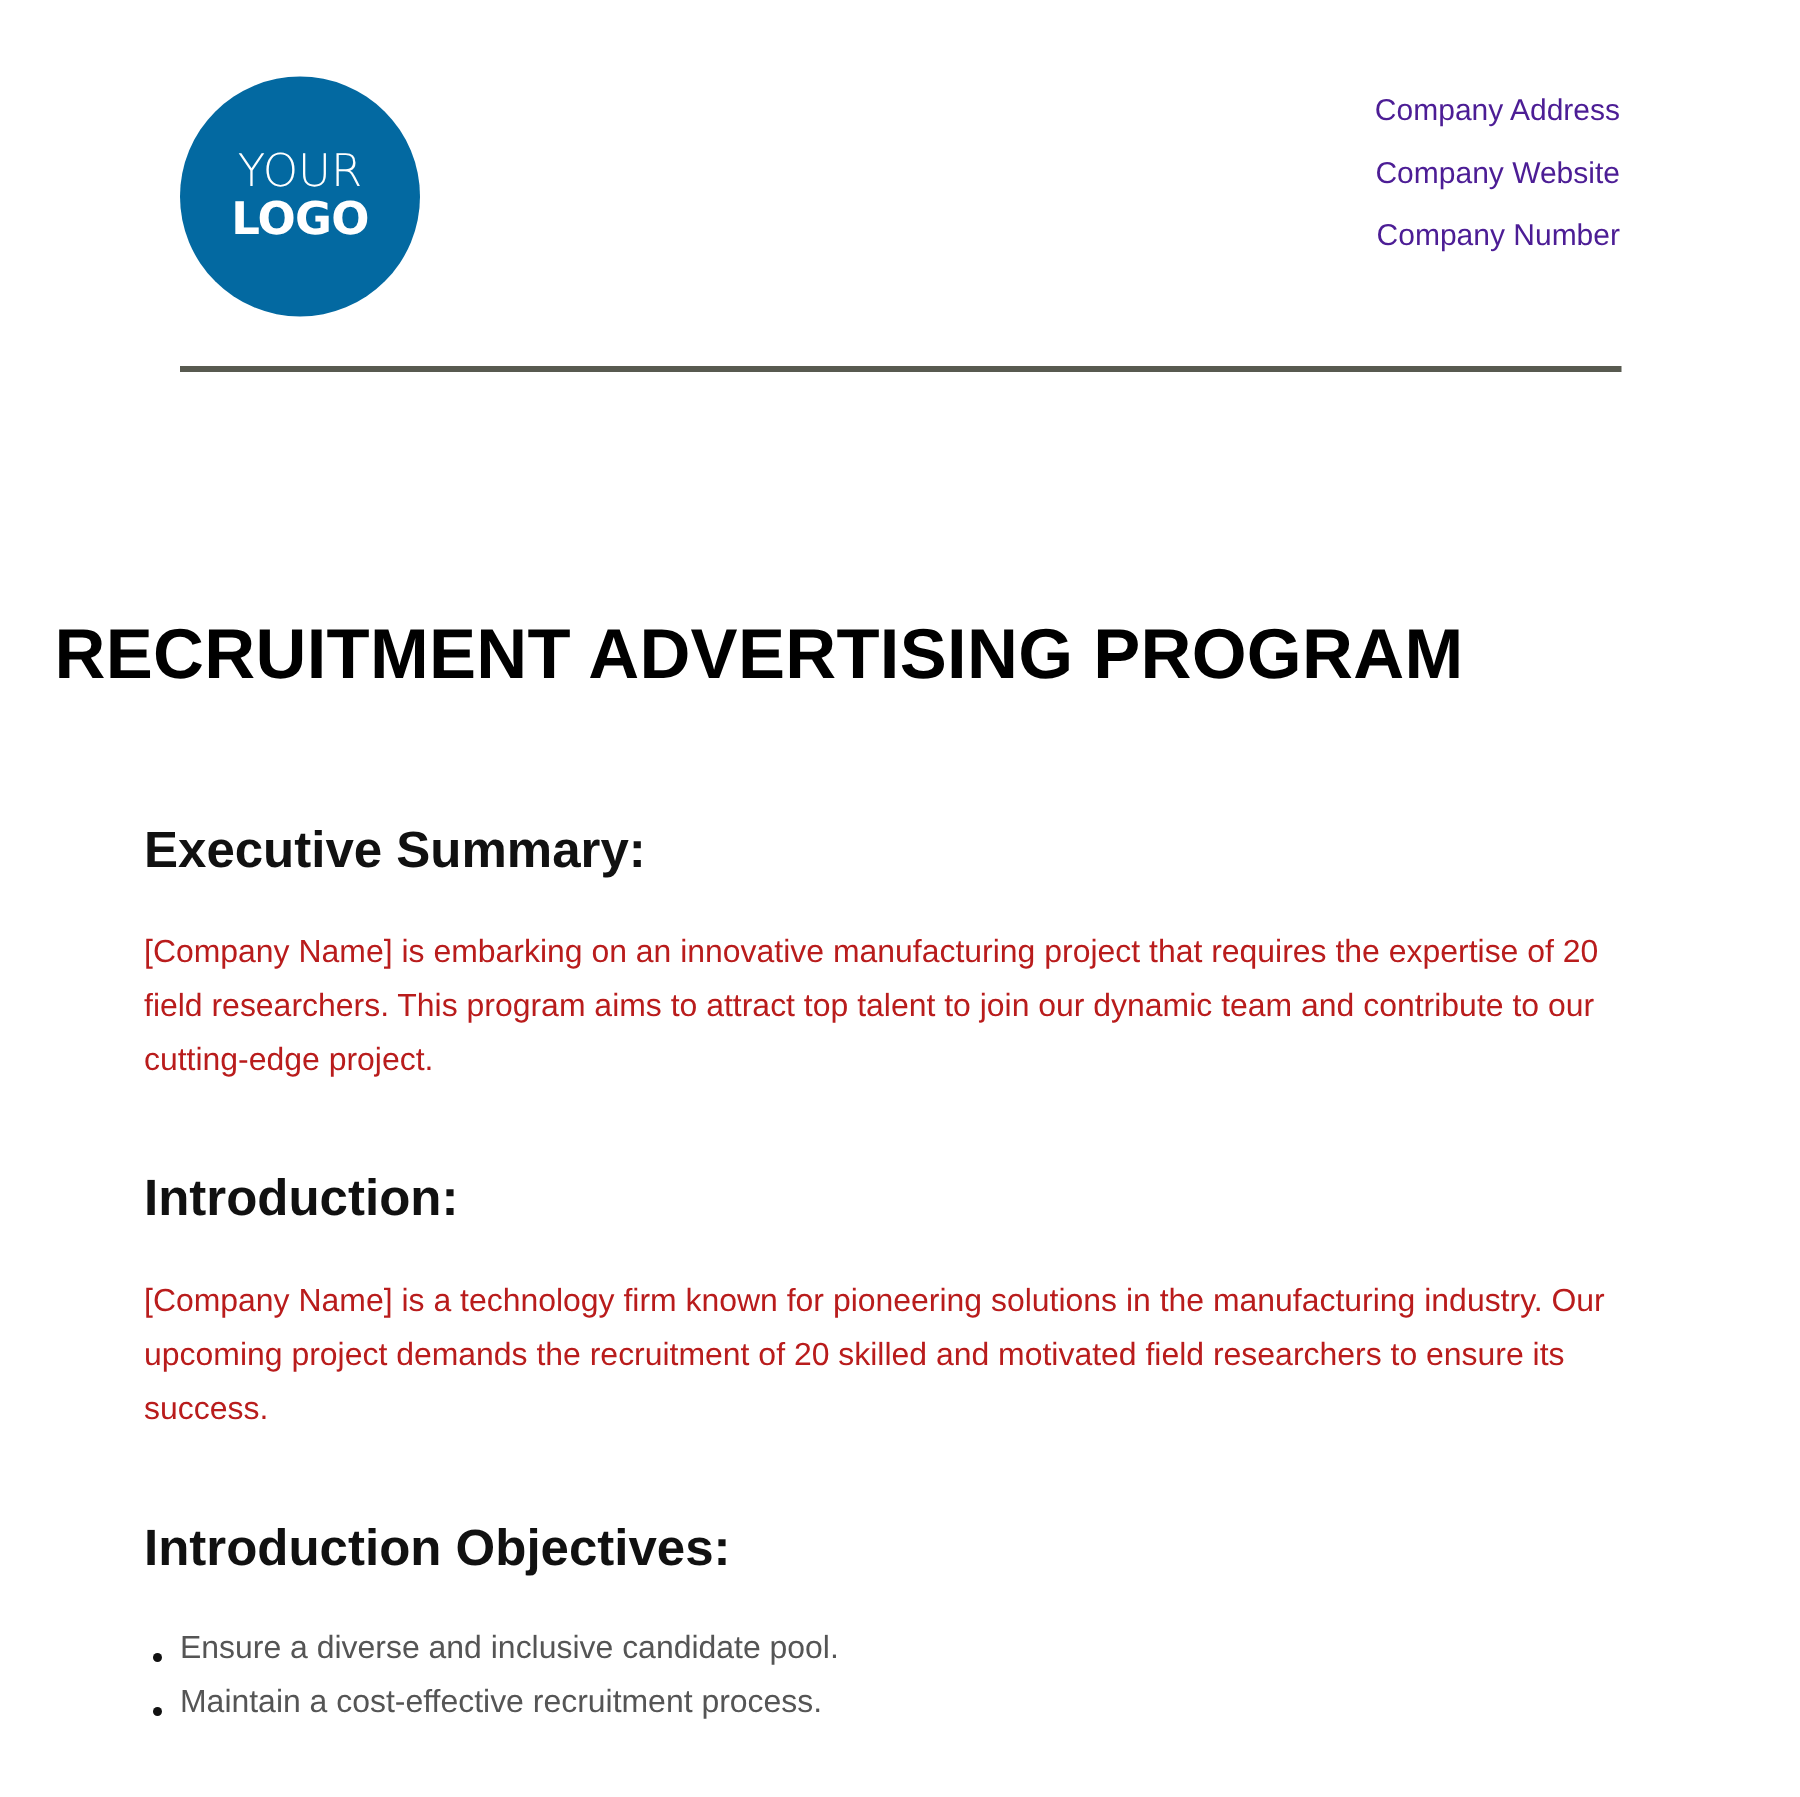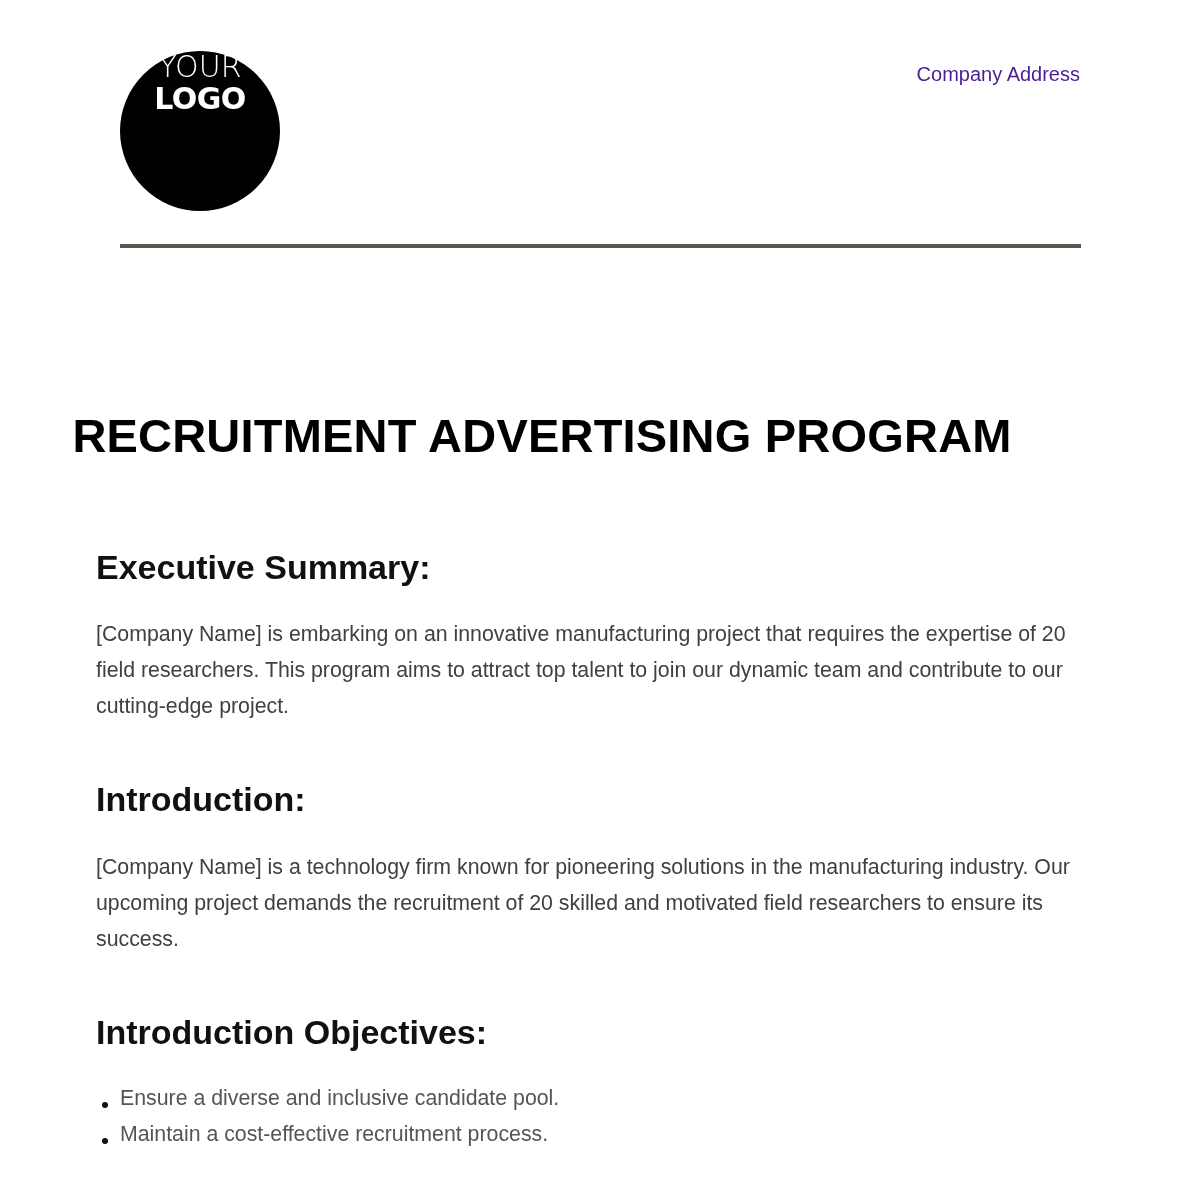--- a/index.html
+++ b/index.html
@@ -2,64 +2,66 @@
 <html><head>
   <meta charset="utf-8">
   <style>
     html, body { margin: 0; padding: 0; background: #ffffff; }
     body {
       width: 1200px; height: 1198px; overflow: hidden; position: relative;
       font-family: "Liberation Sans", sans-serif; color: #000;
     }
     .logo {
       position: absolute; left: 120px; top: 51px; width: 160px; height: 160px;
-      border-radius: 50%; background: #000000; color: #fff;
-      display: flex; flex-direction: column; align-items: center; 
+      border-radius: 50%; background: #0369a1; color: #fff;
+      display: flex; flex-direction: column; align-items: center; justify-content: center;
     }
     .logo .l1 { font-family: "DejaVu Sans", sans-serif; font-weight: 300; font-size: 30px; line-height: 32px; letter-spacing: 0px; }
     .logo .l2 { font-family: "DejaVu Sans", sans-serif; font-weight: bold; font-size: 30px; line-height: 32px; letter-spacing: -0.5px; }
     .contact {
       position: absolute; right: 120px; top: 54px; text-align: right;
       font-size: 20px; line-height: 41.7px; color: #4c1d95;
     }
     .rule {
       position: absolute; left: 120px; top: 244px; width: 961px; height: 4px;
       background: #585a50;
     }
     .title {
       position: absolute; left: 0; width: 1012px; top: 408px; text-align: center;
-      font-weight: bold; font-size: 47px; letter-spacing: 0.2px; margin-left: 36px;
+      font-weight: bold; font-size: 47px; letter-spacing: 0.2px;
     }
     .section-heading {
       position: absolute; left: 96px; font-weight: bold; font-size: 34px; color: #111;
       margin: 0;
     }
     .para {
       position: absolute; left: 96px; width: 1010px; margin: 0;
-      font-size: 21.3px; line-height: 36px; color: #404040;
+      font-size: 21.3px; line-height: 36px; color: #b91c1c;
     }
     .bullets {
       position: absolute; left: 96px; top: 1080px; margin: 0; padding: 0; list-style: none;
       font-size: 21.3px; line-height: 36px; color: #555;
     }
     .bullets li { position: relative; padding-left: 24px; }
     .bullets li .dot {
       position: absolute; left: 6px; top: 22px; width: 6px; height: 6px; border-radius: 50%; background: #111;
     }
   </style>
 </head>
 <body>
 
 <div class="logo">
   <div class="l1">YOUR</div>
   <div class="l2">LOGO</div>
 </div>
 
 <div class="contact">
   <div>Company Address</div>
+  <div>Company Website</div>
+  <div>Company Number</div>
 </div>
 
 <div class="rule"></div>
 
 <div class="title">RECRUITMENT ADVERTISING PROGRAM</div>
 
 <h2 class="section-heading" style="top:548px;">Executive Summary:</h2>
 <p class="para" style="top:616px;">[Company Name] is embarking on an innovative manufacturing project that requires the expertise of 20 field researchers. This program aims to attract top talent to join our dynamic team and contribute to our cutting-edge project.</p>
 
 <h2 class="section-heading" style="top:780px;">Introduction:</h2>

